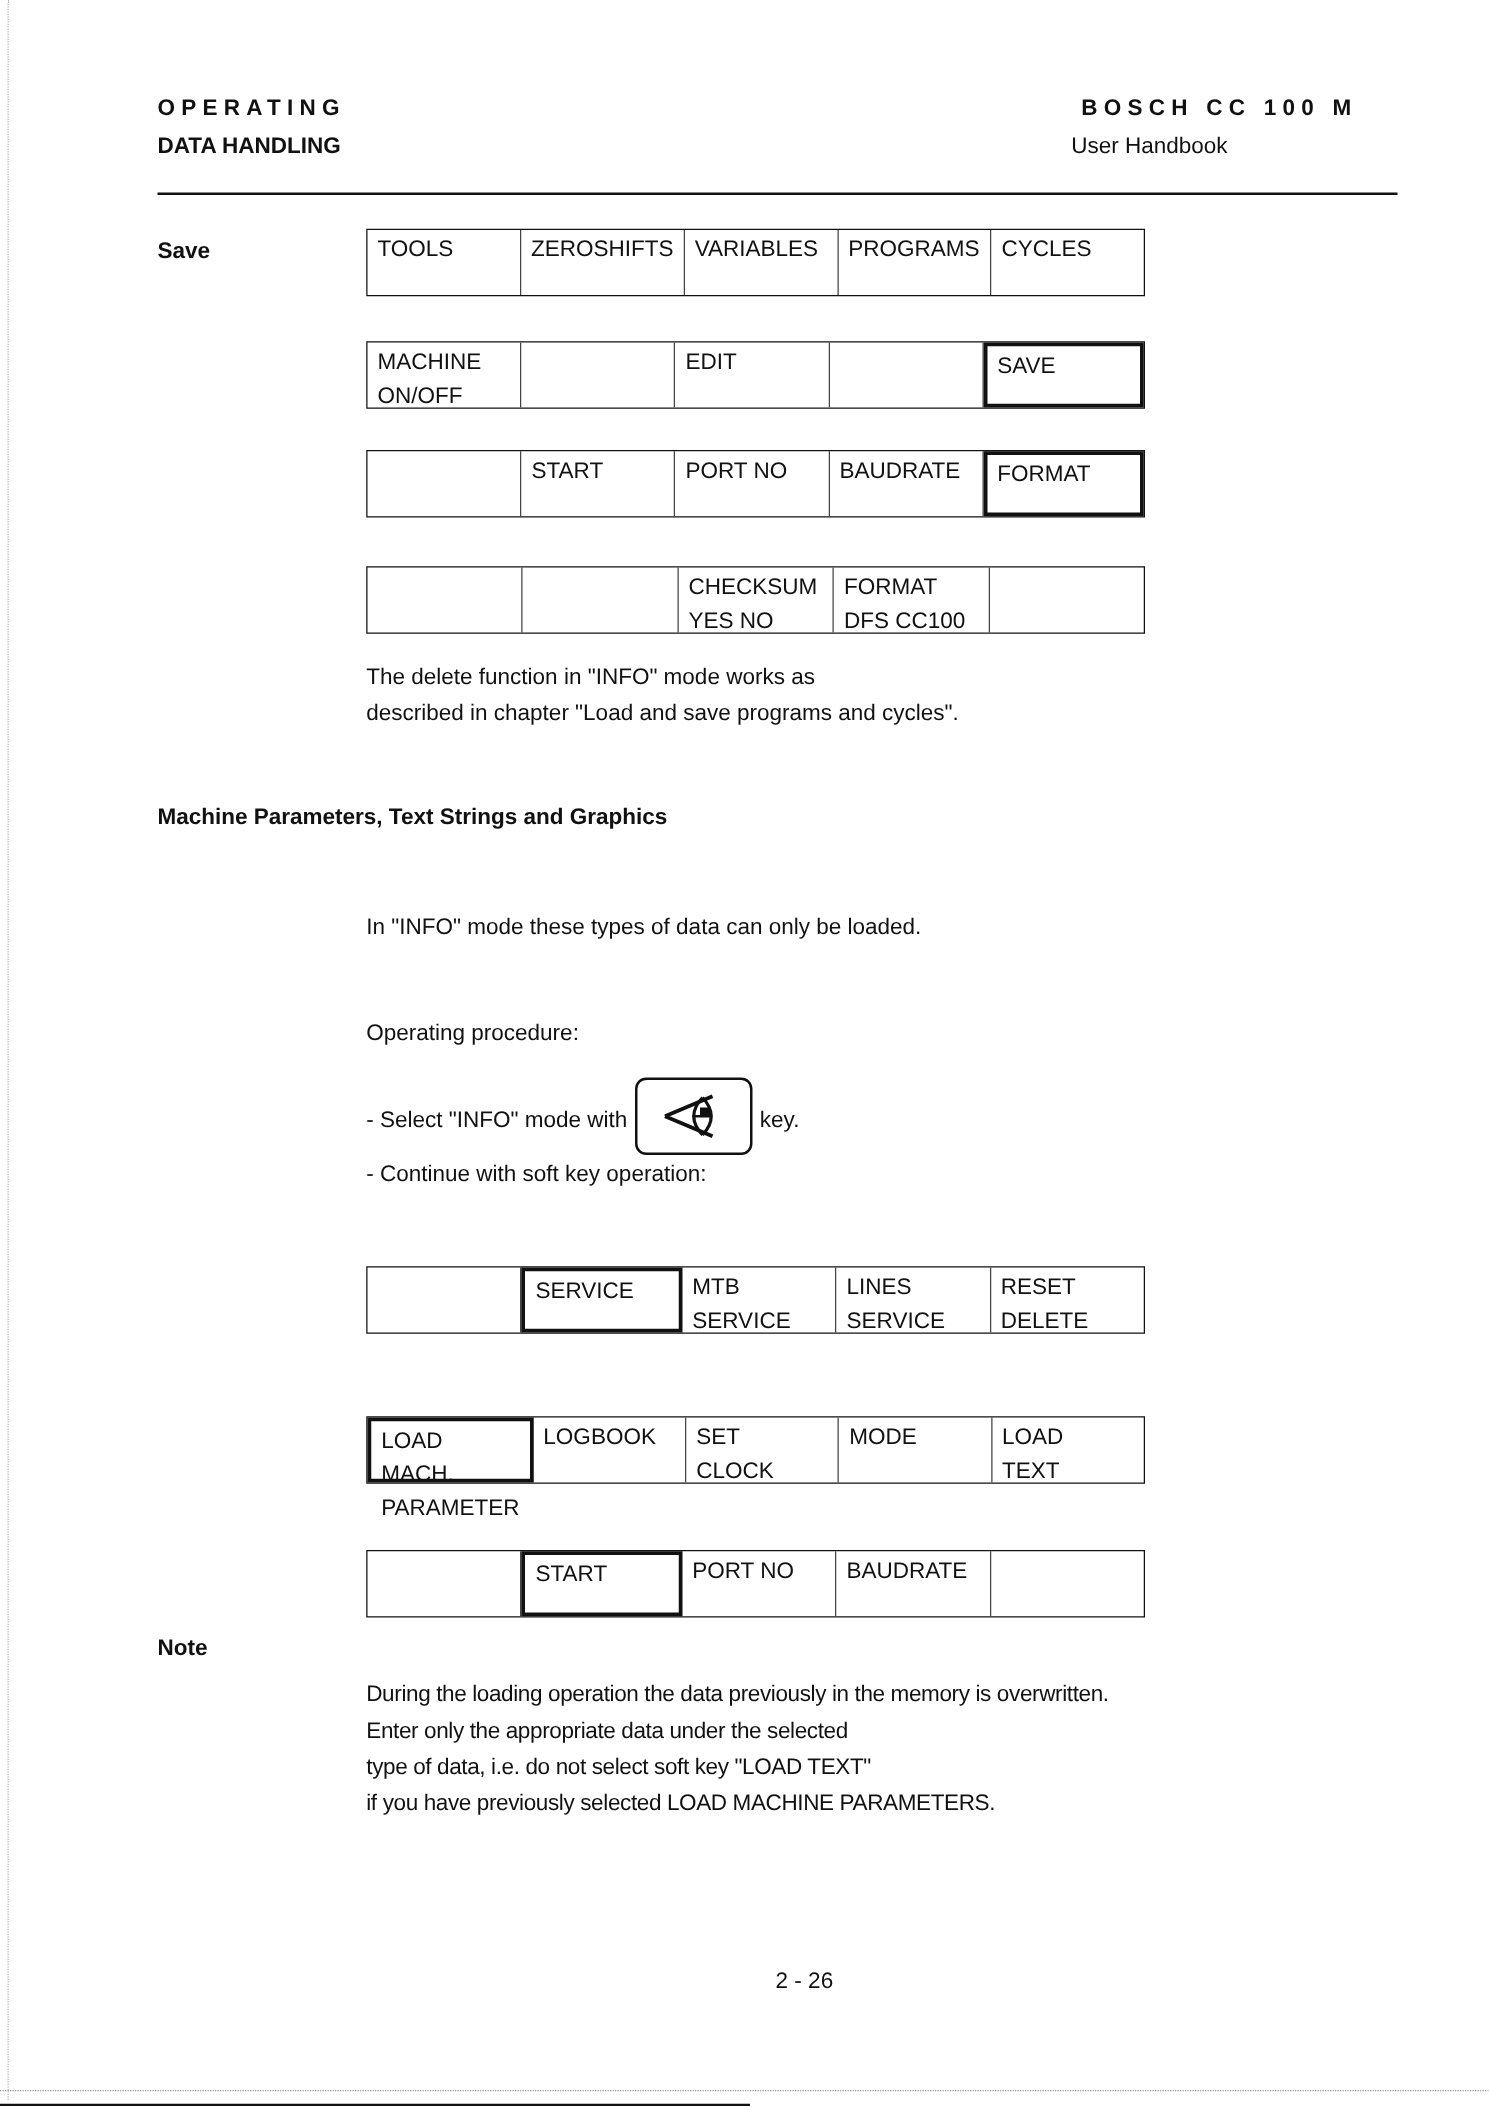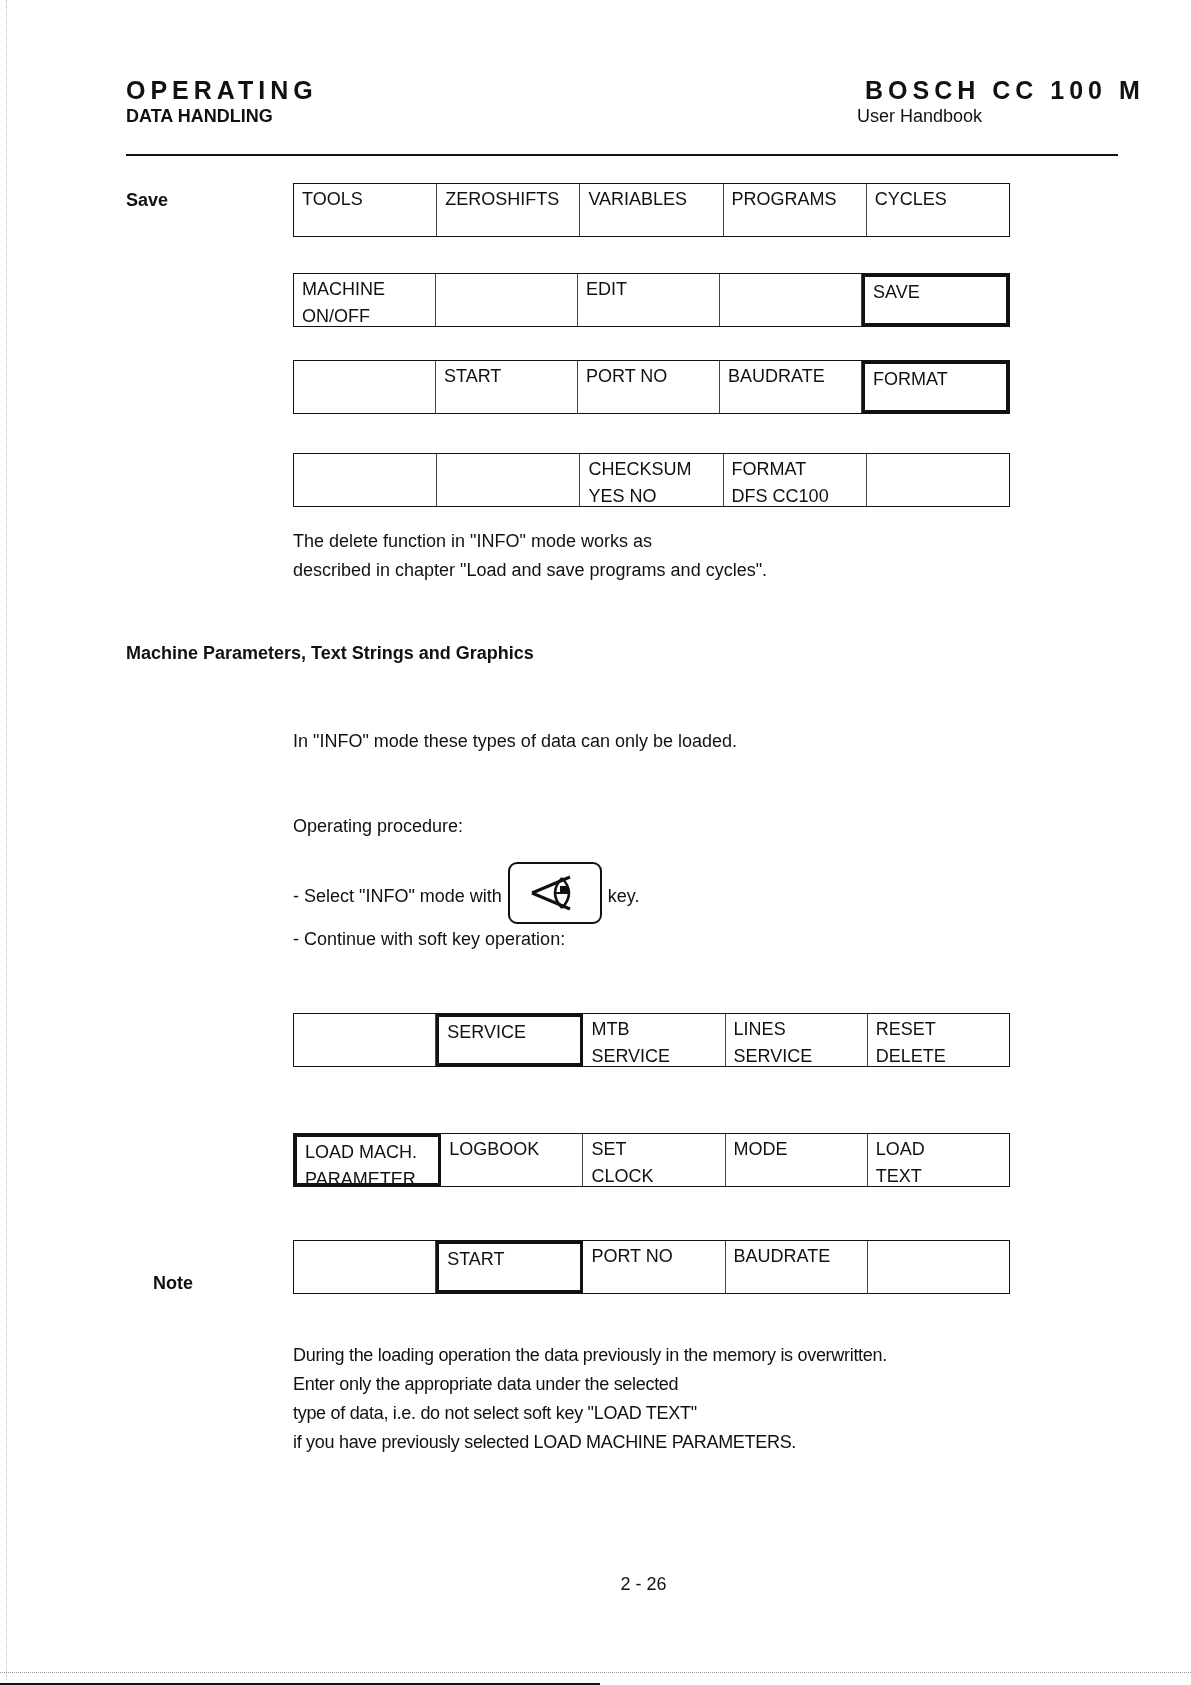--- a/index.html
+++ b/index.html
@@ -1,27 +1,27 @@
 <!DOCTYPE html>
 <html><head>
 <meta charset="utf-8">
 <style>
   html, body { margin:0; padding:0; background:#ffffff; }
   body { width:1191px; height:1685px; position:relative; overflow:hidden;
          font-family:"Liberation Sans", sans-serif; color:#111; }
   .abs { position:absolute; }
   .left-rule { left:6px; top:0; width:1px; height:1680px; border-left:1px dotted #bbb; }
-  .hdr-spaced { font-weight:bold; font-size:25px; letter-spacing:5px; }
+  .hdr-spaced { font-weight:bold; font-size:18px; letter-spacing:5px; }
   .hdr-sub { font-size:18px; }
   .hdr-bold { font-weight:bold; }
   .top-rule { left:126px; top:154px; width:992px; height:2px; background:#111; }
   .side-label { left:126px; font-weight:bold; font-size:18px; }
   .heading { left:126px; font-weight:bold; font-size:18px; }
   .para { left:293px; font-size:18px; line-height:29px; }
-  .keyrow { position:absolute; left:293px; width:717px; height:54px; display:flex;
+  .keyrow { position:absolute; left:293px; width:623px; height:54px; display:flex;
             border:1.5px solid #111; box-sizing:border-box; }
   .key { flex:1; border-right:1.5px solid #444; box-sizing:border-box; padding:2px 8px;
          font-size:18px; line-height:27px; white-space:pre-line; }
   .key:last-child { border-right:none; }
   .key.active { border:3px solid #111; }
   .infokey { display:inline-block; width:90px; height:58px; border:2px solid #111; border-radius:9px;
              vertical-align:middle; margin:0 6px; position:relative; top:-4px; }
   .page-no { left:0; width:1191px; text-align:center; top:1574px; font-size:18px;padding-left:48px; }
   .scan-line { left:0; top:1672px; width:1191px; height:1px; border-top:1px dotted #999; }
   .scan-bar { left:0; top:1683px; width:600px; height:2px; background:#111; }
@@ -120,21 +120,21 @@
 </div>
 
 <div class="keyrow" style="top:1240px;">
   <div class="key"></div>
   <div class="key active">START</div>
   <div class="key">PORT NO</div>
   <div class="key">BAUDRATE</div>
   <div class="key"></div>
 </div>
 
-<div class="abs side-label" style="top:1273px;margin-left:27px;">Note</div>
+<div class="abs side-label" style="top:1308px;">Note</div>
 <div class="abs para" style="top:1341px; letter-spacing:-0.3px;">
   <div>During the loading operation the data previously in the memory is overwritten.</div>
   <div>Enter only the appropriate data under the selected</div>
   <div>type of data, i.e. do not select soft key "LOAD TEXT"</div>
   <div>if you have previously selected LOAD MACHINE PARAMETERS.</div>
 </div>
 
 <div class="abs page-no">2 - 26</div>
 <div class="abs scan-line"></div>
 <div class="abs scan-bar"></div>

